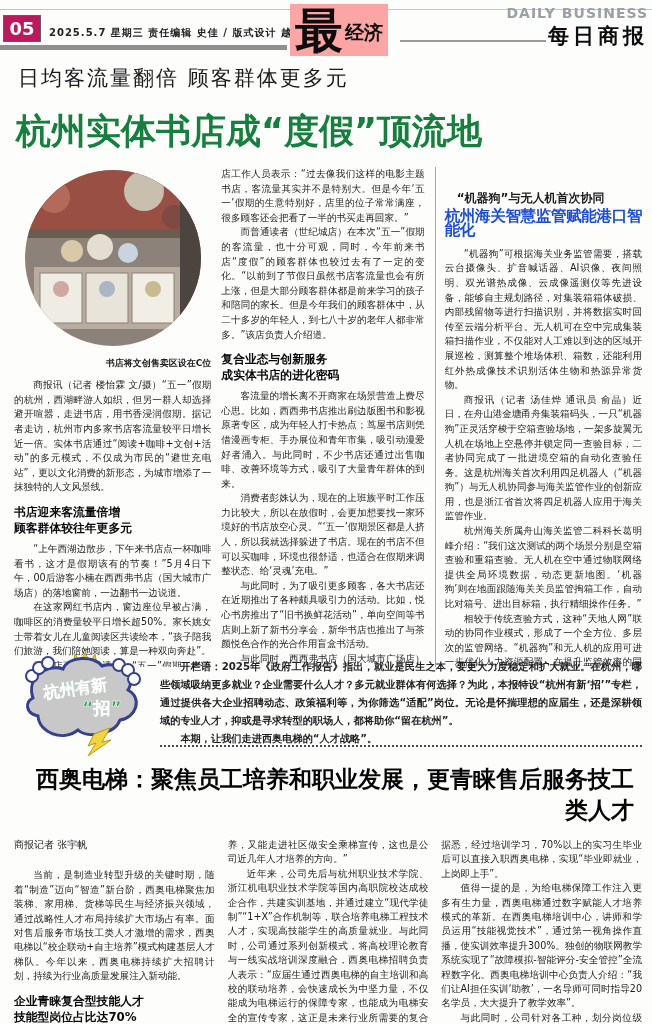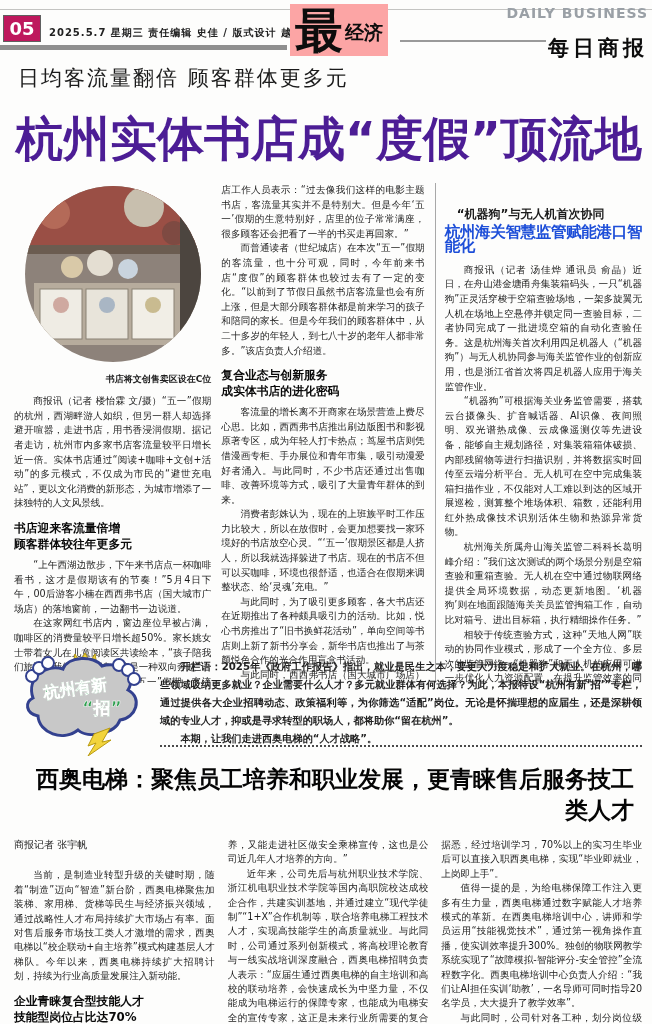--- a/index.html
+++ b/index.html
@@ -14,25 +14,25 @@
   .pagenum{position:absolute;top:15px;left:3px;width:36px;height:25px;background:#be185d;
     border:1px solid #5f5f5f;color:#fff;font-weight:bold;font-size:18px;line-height:25px;text-align:center;}
   .dateline{position:absolute;top:26px;left:49px;font-size:10px;font-weight:bold;color:#222;letter-spacing:1px;}
   .thickbar{position:absolute;top:45px;left:0;width:287px;height:5px;background:#8f8f8f;}
   .midline{position:absolute;top:40px;left:400px;width:146px;height:2px;background:#9a9a9a;}
   .seclogo{position:absolute;top:4px;left:290px;background:#fca5a5;padding:0 5px;white-space:nowrap;}
   .seclogo .big{font-size:48px;line-height:52px;font-weight:900;color:#0d0d0d;}
   .seclogo .small{font-size:19px;font-weight:900;color:#0d0d0d;position:relative;top:-8px;margin-left:2px;}
   .masthead{position:absolute;top:5px;right:4px;text-align:right;}
   .masthead .en{color:#9aa0a6;font-weight:bold;font-size:14px;letter-spacing:1px;}
-  .masthead .cn{color:#0d0d0d;font-weight:900;font-size:21px;letter-spacing:4px;margin-top:13px;}
+  .masthead .cn{color:#0d0d0d;font-weight:900;font-size:21px;letter-spacing:4px;margin-top:1px;}
   
   .lead{position:absolute;top:64px;left:14px;width:628px;}
   .lead-kicker{font-size:21px;letter-spacing:2px;margin:0 0 15px 4px;color:#1b1b1b;}
-  .lead-headline{font-size:47px;font-weight:900;letter-spacing:0;margin:16px 0 12px 2px;color:#4c1d95;}
+  .lead-headline{font-size:35px;font-weight:900;letter-spacing:0;margin:16px 0 12px 2px;color:#15803d;}
   .lead-cols{display:flex;gap:10px;height:500px;overflow:hidden;}
   .colbody{text-align:justify;font-size:9.6px;line-height:14.6px;color:#1c1c1c;}
   .col1{width:198px;}
   .col2{width:204px;}
   .col3{width:198px;border-left:1px solid #a8a8a8;padding-left:9px;padding-top:24px;}
   p.para{margin:0;text-indent:2em;}
   p.para.noindent{text-indent:0;}
   p.subhead{margin:9px 0 6px;font-weight:bold;font-size:11.8px;line-height:16px;white-space:pre-line;text-indent:0;color:#0a0a0a;}
   p.byline{margin:0 0 16px;text-indent:0;font-size:10px;}
   .photo-wrap{text-align:center;margin:2px 0 4px;}
@@ -127,22 +127,22 @@
             <p class="para">消费者彭姝认为，现在的上班族平时工作压力比较大，所以在放假时，会更加想要找一家环境好的书店放空心灵。“‘五一’假期景区都是人挤人，所以我就选择躲进了书店。现在的书店不但可以买咖啡，环境也很舒适，也适合在假期来调整状态、给‘灵魂’充电。”</p>
             <p class="para">与此同时，为了吸引更多顾客，各大书店还在近期推出了各种颇具吸引力的活动。比如，悦心书房推出了“旧书换鲜花活动”，单向空间等书店则上新了新书分享会，新华书店也推出了与茶颜悦色合作的光合作用盲盒书活动。</p>
             <p class="para">与此同时，西西弗书店（国大城市广场店）相关工作人员认为，现在单纯靠买书盈利已经很难让书店继续生存，所以实体书店现在需要在业态上在不断进化，通过多重元素的吸引，让大家爱逛书店。“当前商场的活动会带来一定程度上的引流，与此同时，一些明星的周边或是潮流文创也会吸引人气快速聚集，甚至会有外地客人专程赶过来。我认为，未来复合业态与创新服务将成为实体书店发展的一种大趋势。”她介绍道。</p>
           </div>
       </div>
 
       <div class="col3 colbody">
         <p class="customs-kicker">“机器狗”与无人机首次协同</p>
         <p class="customs-headline">杭州海关智慧监管赋能港口智能化</p>
         <div>
+            <p class="para">“机器狗”可根据海关业务监管需要，搭载云台摄像头、扩音喊话器、AI识像、夜间照明、双光谱热成像、云成像遥测仪等先进设备，能够自主规划路径，对集装箱箱体破损、内部残留物等进行扫描识别，并将数据实时回传至云端分析平台。无人机可在空中完成集装箱扫描作业，不仅能对人工难以到达的区域开展巡检，测算整个堆场体积、箱数，还能利用红外热成像技术识别活体生物和热源异常货物。</p>
             <p class="para">商报讯（记者 汤佳烨 通讯员 俞晶）近日，在舟山港金塘甬舟集装箱码头，一只“机器狗”正灵活穿梭于空箱查验场地，一架多旋翼无人机在场地上空悬停并锁定同一查验目标，二者协同完成了一批进境空箱的自动化查验任务。这是杭州海关首次利用四足机器人（“机器狗”）与无人机协同参与海关监管作业的创新应用，也是浙江省首次将四足机器人应用于海关监管作业。</p>
-            <p class="para">“机器狗”可根据海关业务监管需要，搭载云台摄像头、扩音喊话器、AI识像、夜间照明、双光谱热成像、云成像遥测仪等先进设备，能够自主规划路径，对集装箱箱体破损、内部残留物等进行扫描识别，并将数据实时回传至云端分析平台。无人机可在空中完成集装箱扫描作业，不仅能对人工难以到达的区域开展巡检，测算整个堆场体积、箱数，还能利用红外热成像技术识别活体生物和热源异常货物。</p>
             <p class="para">杭州海关所属舟山海关监管二科科长葛明峰介绍：“我们这次测试的两个场景分别是空箱查验和重箱查验。无人机在空中通过物联网络提供全局环境数据，动态更新地图。‘机器狗’则在地面跟随海关关员监管掏箱工作，自动比对箱号、进出目标箱，执行精细操作任务。”</p>
             <p class="para">相较于传统查验方式，这种“天地人网”联动的协同作业模式，形成了一个全方位、多层次的监管网络。“机器狗”和无人机的应用可进一步优化人力资源配置，在提升监管效率的同时，还降低了人工操作的风险，避免了箱内残留危险物质可能造成的安全隐患，为港口的智能化监管提供了有力支持。</p>
           </div>
       </div>
 
     </div>
   </div>
 
   <div class="band">
     <div class="mascot">

